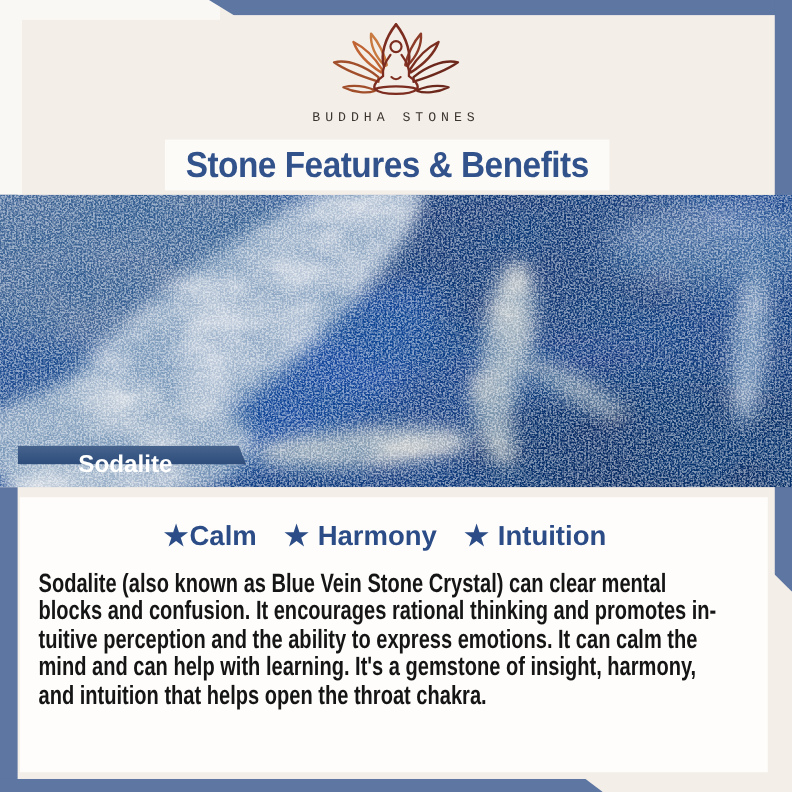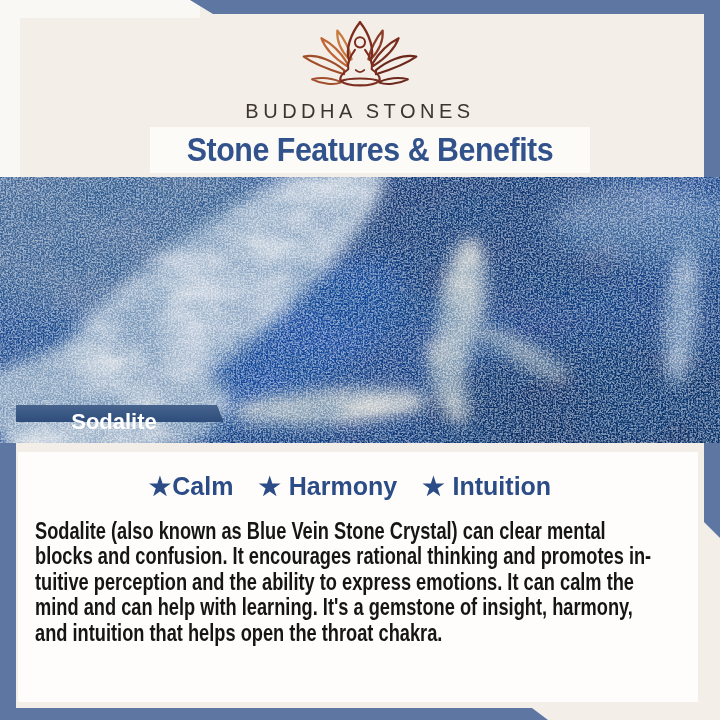--- a/index.html
+++ b/index.html
@@ -15,24 +15,24 @@
              clip-path:polygon(0 0,16px 0,16px 538px,0 522px);}
   .frame-left-upper{position:absolute;left:0;top:177px;width:16px;height:266px;
              background:rgba(93,117,161,0.75);}
   .frame-left-lower{position:absolute;left:0;top:443px;width:16px;height:277px;background:#5d76a2;}
   .frame-bottom{position:absolute;left:0;top:708px;width:548px;height:12px;background:#5d76a2;
              clip-path:polygon(0 0,532px 0,548px 12px,0 12px);}
   
   .brand{position:absolute;left:0;top:0;width:720px;height:127px;}
   .logo{position:absolute;left:275px;top:18px;width:170px;height:84px;}
   .brand-name{position:absolute;left:0;top:100px;width:720px;text-align:center;
-             font-family:Liberation Sans, sans-serif;font-size:20px;letter-spacing:4.5px;
+             font-family:Liberation Mono, monospace;font-size:12px;letter-spacing:4.5px;
              color:#3c342e;}
   
-  .banner{position:absolute;left:150px;top:127px;width:440px;height:46px;background:#fdfbf8;}
+  .banner{position:absolute;left:150px;top:127px;width:404px;height:46px;background:#fdfbf8;}
   .banner h1{margin:0;font-size:33px;font-weight:bold;color:#32528c;text-align:center;
              line-height:46px;letter-spacing:-0.5px;transform:scaleX(0.92);transform-origin:50% 50%;
              white-space:nowrap;}
   
   .stone-photo{position:absolute;left:0;top:177px;width:720px;height:266px;overflow:hidden;}
   .stone-photo svg{display:block;width:100%;height:100%;}
   
   .ribbon{position:absolute;left:16px;top:405px;width:214px;height:17px;
           background:linear-gradient(#47648e,#2e4d7b);
           clip-path:polygon(0 0,201px 0,214px 33px,0 33px);}

